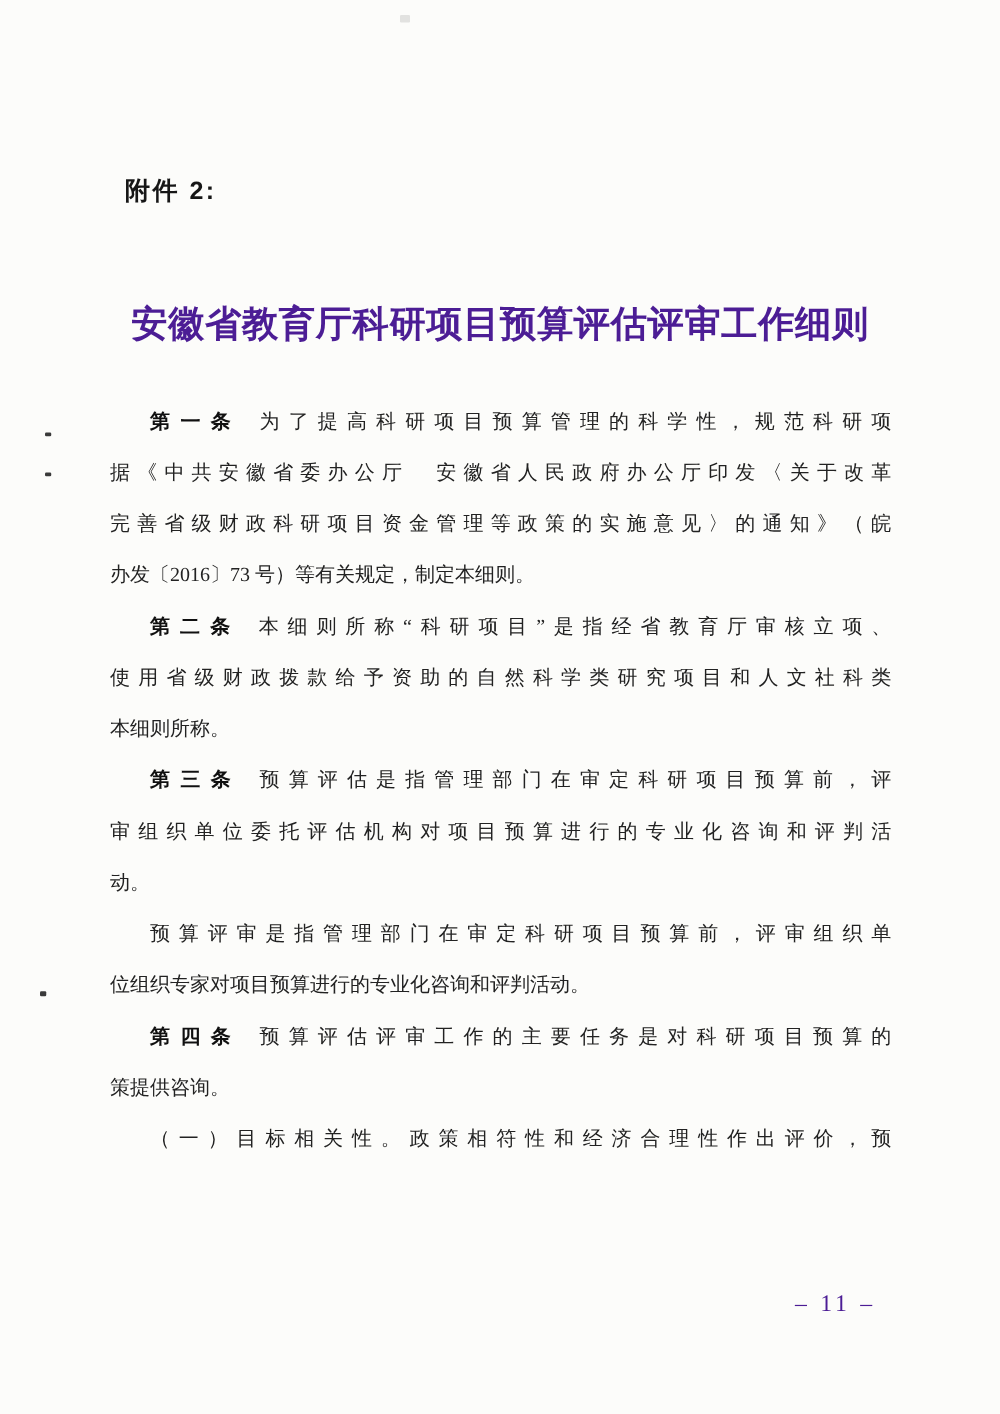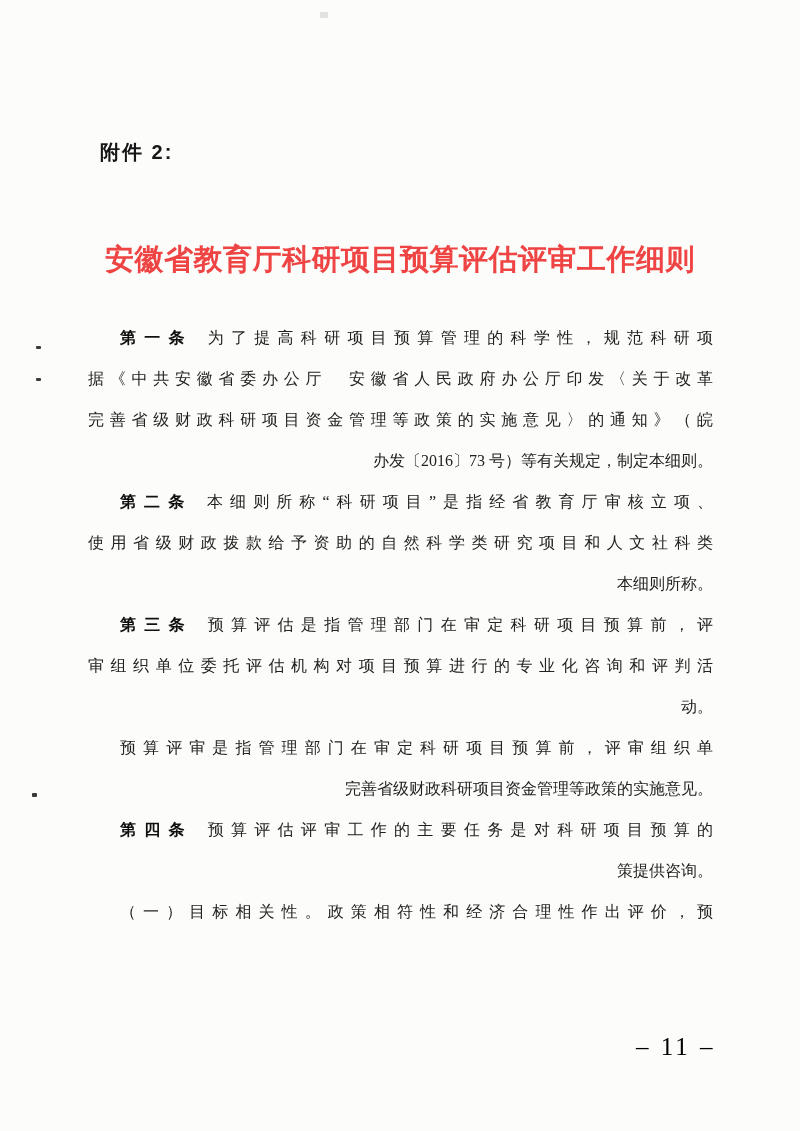--- a/index.html
+++ b/index.html
@@ -32,57 +32,57 @@
   }
   .doc-title {
     position: absolute;
     left: 0;
     top: 221px;
     width: 800px;
     text-align: center;
     font-size: 29px;
     font-weight: 700;
     letter-spacing: 0.5px;
-    color: #ef4444;
+    color: #4c1d95;
   }
   .doc-body {
     position: absolute;
     left: 88px;
     top: 317px;
     width: 625px;
     font-size: 16px;
     color: #222;
   }
   .line {
     height: 41px;
     line-height: 41px;
     white-space: nowrap;
-    text-align: right;
+    text-align: left;
   }
   .line.just {
     white-space: normal;
     text-align: justify;
     text-align-last: justify;
   }
   .line.ind {
     text-indent: 2em;
   }
   .lead {
     font-weight: 700;
     color: #101010;
     margin-right: 0.92em;
     letter-spacing: 1px;
   }
   .page-number {
     position: absolute;
     left: 636px;
     top: 1033px;
-    font-size: 25px;
+    font-size: 19px;
     letter-spacing: 3px;
-    color: #000000;
+    color: #4c1d95;
   }
   .speck {
     position: absolute;
     background: #3a3a3a;
     border-radius: 1px;
   }
   .speck.s1 { left: 36px; top: 346px; width: 5px; height: 3px; }
   .speck.s2 { left: 36px; top: 378px; width: 5px; height: 3px; }
   .speck.s3 { left: 32px; top: 793px; width: 5px; height: 4px; }
   .speck.faint { left: 320px; top: 12px; width: 8px; height: 6px; background: #e2e2e0; }
@@ -106,21 +106,21 @@
       <div class="line just">据《中共安徽省委办公厅　安徽省人民政府办公厅印发〈关于改革</div>
       <div class="line just">完善省级财政科研项目资金管理等政策的实施意见〉的通知》（皖</div>
       <div class="line">办发〔2016〕73 号）等有关规定，制定本细则。</div>
       <div class="line just ind"><span class="lead">第二条</span>本细则所称“科研项目”是指经省教育厅审核立项、</div>
       <div class="line just">使用省级财政拨款给予资助的自然科学类研究项目和人文社科类</div>
       <div class="line">本细则所称。</div>
       <div class="line just ind"><span class="lead">第三条</span>预算评估是指管理部门在审定科研项目预算前，评</div>
       <div class="line just">审组织单位委托评估机构对项目预算进行的专业化咨询和评判活</div>
       <div class="line">动。</div>
       <div class="line just ind">预算评审是指管理部门在审定科研项目预算前，评审组织单</div>
-      <div class="line">完善省级财政科研项目资金管理等政策的实施意见。</div>
+      <div class="line">位组织专家对项目预算进行的专业化咨询和评判活动。</div>
       <div class="line just ind"><span class="lead">第四条</span>预算评估评审工作的主要任务是对科研项目预算的</div>
       <div class="line">策提供咨询。</div>
       <div class="line just ind">（一）目标相关性。政策相符性和经济合理性作出评价，预</div>
     </div>
 
   <div class="page-number">– 11 –</div>
 
 </div>
 
 </body></html>

